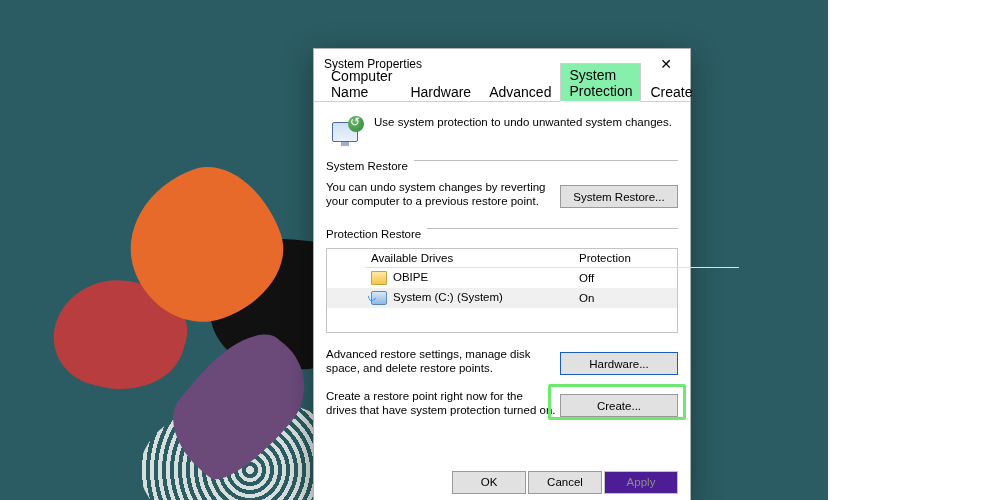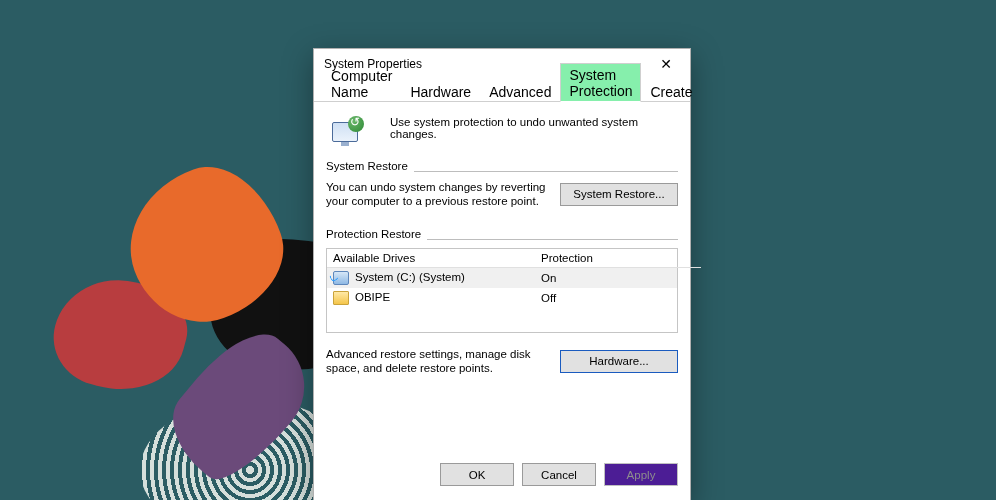--- a/index.html
+++ b/index.html
@@ -1,61 +1,61 @@
 <!DOCTYPE html>
 <html><head>
 <meta charset="utf-8">
 <style>
   html,body{margin:0;padding:0;width:1000px;height:500px;overflow:hidden;font-family:"Segoe UI",Tahoma,sans-serif;font-size:12px;color:#000;}
-  .desktop{position:relative;width:996px;height:500px;background:#2b5c63;}
+  .desktop{position:relative;width:828px;height:500px;background:#2b5c63;}
   
   .wp{position:absolute;}
   .wp-orange{left:130px;top:170px;width:150px;height:150px;background:#e86a2b;border-radius:60% 40% 55% 45%/50% 60% 40% 50%;transform:rotate(-20deg);}
   .wp-red{left:55px;top:280px;width:130px;height:110px;background:#b83d3f;border-radius:55% 45% 60% 40%/60% 40% 55% 45%;transform:rotate(15deg);}
   .wp-black{left:210px;top:240px;width:170px;height:130px;background:#111;border-radius:50% 50% 60% 40%/40% 60% 50% 50%;transform:rotate(5deg);}
   .wp-purple{left:190px;top:330px;width:100px;height:150px;background:#6b4a7a;border-radius:40% 60% 30% 70%/60% 40% 70% 30%;transform:rotate(40deg);}
   .wp-swirl{left:140px;top:400px;width:220px;height:140px;border-radius:50%;background:repeating-radial-gradient(circle at 50% 50%,#e9eee9 0 4px,#2b5c63 4px 8px);opacity:.9;}
   
   .win{position:absolute;left:313px;top:48px;width:376px;height:452px;background:#fff;border:1px solid #b0b0b0;box-shadow:0 8px 28px rgba(0,0,0,.35);}
   .titlebar{height:30px;display:flex;align-items:center;justify-content:space-between;padding:0 6px 0 10px;}
   .title{font-size:12px;}
   .close{width:36px;height:24px;display:flex;align-items:center;justify-content:center;font-size:14px;border-radius:0;}
   .tabs{display:flex;align-items:flex-end;gap:0;padding:0 8px;border-bottom:1px solid #cfcfcf;height:22px;}
   .tab{padding:3px 8px 2px;border:1px solid transparent;border-bottom:none;font-size:14px;color:#000;position:relative;top:1px;background:transparent;}
   .tab.active{border-color:#cfcfcf;background:#86efac;border-bottom:1px solid #fff;}
   .body{padding:8px 12px 0 12px;}
-  .intro{display:flex;gap:26px;align-items:flex-start;margin:6px 0 14px 4px;}
+  .intro{display:flex;gap:10px;align-items:flex-start;margin:6px 0 14px 4px;}
   .icon-restore{width:34px;height:30px;position:relative;flex:0 0 auto;}
   .icon-restore .monitor{position:absolute;left:2px;top:6px;width:24px;height:18px;border:1.5px solid #4b6b9a;border-radius:2px;background:linear-gradient(#cfe0f4,#eaf2fb);}
   .icon-restore .monitor:after{content:"";position:absolute;left:8px;top:19px;width:8px;height:4px;background:#9ab0cf;}
   .icon-restore .arrow{position:absolute;right:0;top:0;width:16px;height:16px;border-radius:50%;background:radial-gradient(circle at 30% 30%,#69b66a,#2e8a35);}
   .icon-restore .arrow:before{content:"↺";color:#fff;font-size:12px;position:absolute;left:2px;top:-1px;}
   .grp{margin-top:6px;}
-  .grp-h{display:flex;align-items:flex-end;gap:6px;font-size:11.5px;margin-bottom:8px;}
+  .grp-h{display:flex;align-items:flex-start;gap:6px;font-size:11.5px;margin-bottom:8px;}
   .grp-h .line{flex:1;height:1px;background:#bdbdbd;}
-  .row{display:flex;gap:4px;align-items:center;}
+  .row{display:flex;gap:4px;align-items:flex-end;}
   .row .txt{flex:1;font-size:11.5px;line-height:14px;}
   .btn{min-width:110px;height:23px;border:1px solid #9a9a9a;background:#e1e1e1;font-size:11.5px;display:inline-flex;align-items:center;justify-content:center;padding:0 6px;}
   .btn.big{min-width:118px;}
   .btn.outlined{border:1px solid #1a5bbf;}
   .btn.disabled{color:#8d8d8d;border-color:#c0c0c0;background:#4c1d95;}
   .drives-box{border:1px solid #c5c5c5;margin-top:2px;}
   .drives-head{display:flex;font-size:11.5px;}
-  .drives-head .c1,.drives-row .c1{flex:0 0 56%;padding:3px 6px;}
+  .drives-head .c1,.drives-row .c1{flex:0 0 56%;padding:3px 6px;margin-left:38px;}
   .drives-head .c2,.drives-row .c2{flex:0 0 44%;padding:3px 6px;}
   .drives-head div{border-bottom:1px solid #e0e0e0;}
   .drives-row{display:flex;font-size:11.5px;align-items:center;}
   .drives-row.sel{background:#f0f0f0;}
   .drv-ic{display:inline-flex;width:14px;height:12px;margin-right:6px;vertical-align:middle;}
   .drv-folder{background:linear-gradient(#ffe9a6,#f4c54a);border:1px solid #caa33a;border-radius:1px;}
   .drv-disk{background:linear-gradient(#d6e7f7,#8fb9e4);border:1px solid #5e87bb;border-radius:2px;position:relative;}
   .drv-disk:before{content:"";position:absolute;left:-4px;top:1px;width:6px;height:6px;border:1.5px solid #35a0ff;border-top-color:transparent;border-right-color:transparent;border-radius:50%;transform:rotate(-30deg);}
   .drives-pad{height:24px;}
   .hl{position:absolute;border:3px solid #6fe86f;border-radius:2px;pointer-events:none;}
-  .footer{position:absolute;left:0;right:0;bottom:0;height:38px;display:flex;justify-content:flex-end;gap:8px;padding:0 12px;}
+  .footer{position:absolute;left:0;right:0;bottom:0;height:38px;display:flex;align-items:center;justify-content:flex-end;gap:2px;padding:0 12px;}
   .footer .btn{min-width:74px;}
   .space{height:14px;}
 </style>
 </head>
 <body>
 
 <div class="desktop">
   <div class="wp wp-swirl"></div>
   <div class="wp wp-black"></div>
   <div class="wp wp-purple"></div>
@@ -103,40 +103,45 @@
       <div class="grp">
         <div class="grp-h">
             <span>Protection Restore</span>
             <span class="line"></span>
           </div>
         <div class="drives-box">
           <div class="drives-head">
             <div class="c1">Available Drives</div>
             <div class="c2">Protection</div>
           </div>
+          <div class="drives-row">
+            <div class="c1"><span class="drv-ic drv-folder"></span><span>OBIPE</span></div>
+            <div class="c2">Off</div>
+          </div>
           <div class="drives-row sel">
             <div class="c1"><span class="drv-ic drv-disk"></span><span>System (C:) (System)</span></div>
             <div class="c2">On</div>
-          </div>
-          <div class="drives-row">
-            <div class="c1"><span class="drv-ic drv-folder"></span><span>OBIPE</span></div>
-            <div class="c2">Off</div>
           </div>
           <div class="drives-pad"></div>
         </div>
 
         <div class="space"></div>
 
         <div class="row">
           <div class="txt">Advanced restore settings, manage disk space, and delete restore points.</div>
           <button class="btn big outlined">Hardware...</button>
         </div>
 
         <div class="space"></div>
 
+        <div class="row" style="position:relative;">
+          <div class="txt">Create a restore point right now for the drives that have system protection turned on.</div>
+          <button class="btn big" id="create-btn">Create...</button>
+          <div class="hl" id="create-hl" style="left:222px;top:-5px;width:132px;height:30px;"></div>
+        </div>
       </div>
     </div>
 
     <div class="footer">
       <button class="btn">OK</button>
       <button class="btn">Cancel</button>
       <button class="btn disabled">Apply</button>
     </div>
   </div>
 </div>

